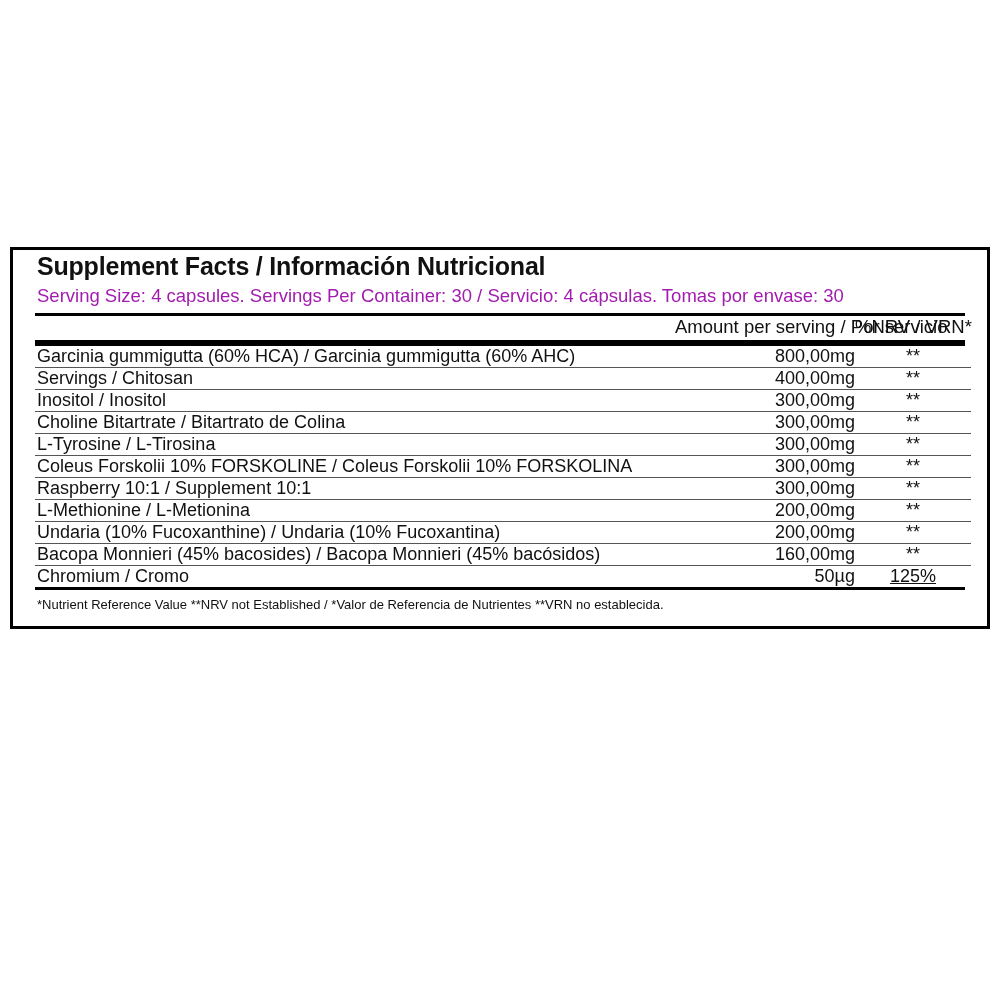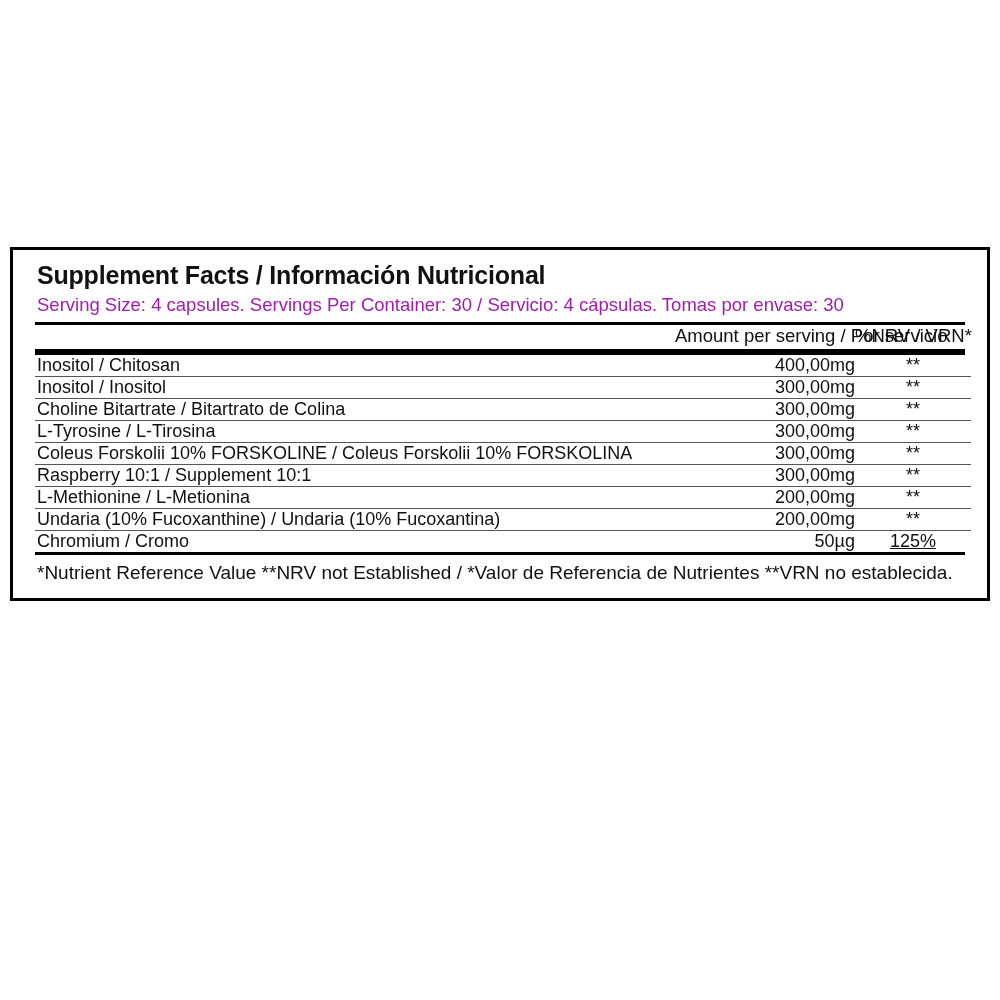--- a/index.html
+++ b/index.html
@@ -15,21 +15,21 @@
     position: relative;
   }
   .panel {
     position: absolute;
     left: 10px;
     top: 247px;
     width: 980px;
     box-sizing: border-box;
     border: 3px solid #000000;
     background: #ffffff;
-    padding: 11px 22px 14px 22px;
+    padding: 2px 22px 14px 22px;
   }
   .title {
     font-size: 25px;
     font-weight: bold;
     letter-spacing: -0.2px;
     color: #111111;
     margin: 0 0 4px 2px;
   }
   .serving {
     font-size: 18.5px;
@@ -89,21 +89,21 @@
     text-align: center;
     font-size: 15px;
     vertical-align: top;
   }
   .item-nrv.big {
     font-size: 18px;
     vertical-align: bottom;
     text-decoration: underline;
   }
   .footnote {
-    font-size: 19px;
+    font-size: 13px;
     color: #111111;
     padding-top: 7px;
     padding-left: 2px;
     white-space: nowrap;
   }
 </style>
 </head>
 <body>
 
 <div class="panel">
@@ -132,21 +132,26 @@
   <div class="rule-thick"></div>
 
   <table class="facts">
     <colgroup>
       <col class="col-name">
       <col class="col-amt">
       <col class="col-nrv">
     </colgroup>
     <tbody>
       <tr class="item-row">
-        <td class="item-name">Inositol / Chitosan</td>
+        <td class="item-name">Garcinia gummigutta (60% HCA) / Garcinia gummigutta (60% AHC)</td>
+        <td class="item-amt">800,00mg</td>
+        <td class="item-nrv">**</td>
+      </tr>
+      <tr class="item-row">
+        <td class="item-name">Servings / Chitosan</td>
         <td class="item-amt">400,00mg</td>
         <td class="item-nrv">**</td>
       </tr>
       <tr class="item-row">
         <td class="item-name">Inositol / Inositol</td>
         <td class="item-amt">300,00mg</td>
         <td class="item-nrv">**</td>
       </tr>
       <tr class="item-row">
         <td class="item-name">Choline Bitartrate / Bitartrato de Colina</td>
@@ -169,20 +174,25 @@
         <td class="item-nrv">**</td>
       </tr>
       <tr class="item-row">
         <td class="item-name">L-Methionine / L-Metionina</td>
         <td class="item-amt">200,00mg</td>
         <td class="item-nrv">**</td>
       </tr>
       <tr class="item-row">
         <td class="item-name">Undaria (10% Fucoxanthine) / Undaria (10% Fucoxantina)</td>
         <td class="item-amt">200,00mg</td>
+        <td class="item-nrv">**</td>
+      </tr>
+      <tr class="item-row">
+        <td class="item-name">Bacopa Monnieri (45% bacosides) / Bacopa Monnieri (45% bacósidos)</td>
+        <td class="item-amt">160,00mg</td>
         <td class="item-nrv">**</td>
       </tr>
       <tr class="item-row last">
         <td class="item-name">Chromium / Cromo</td>
         <td class="item-amt">50µg</td>
         <td class="item-nrv big">125%</td>
       </tr>
     </tbody>
   </table>
 

